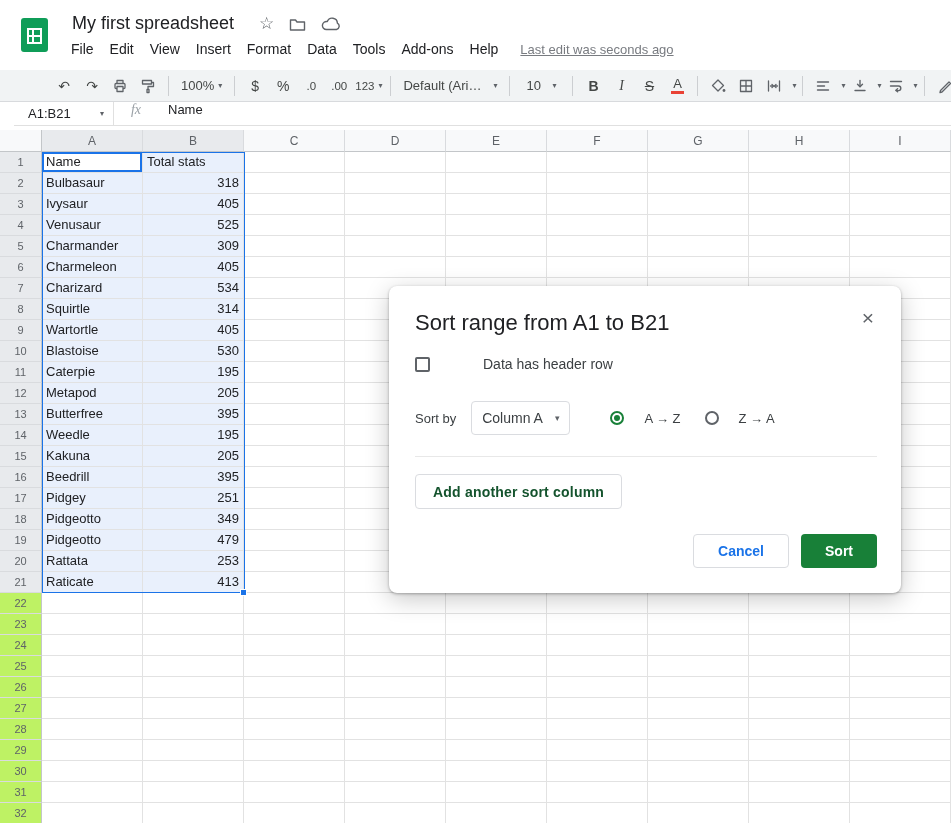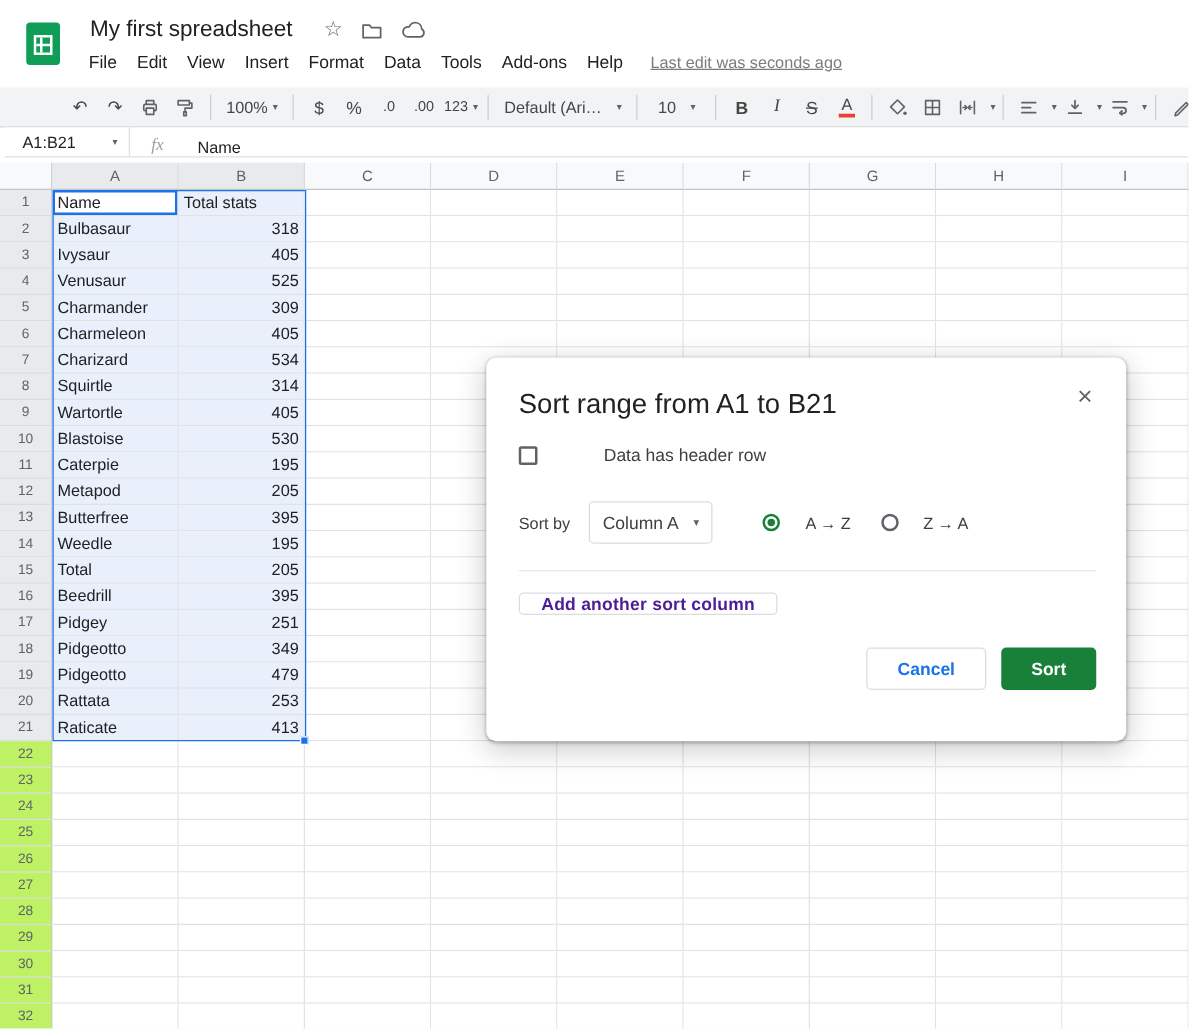--- a/index.html
+++ b/index.html
@@ -31,21 +31,21 @@
   .small-txt { font-size:11.5px; }
   .fontname { width:102px; justify-content:space-between; padding:0 4px; font-size:13px; }
   .fontlabel { overflow:hidden; white-space:nowrap; max-width:84px; }
   .fontsize { width:46px; justify-content:space-between; padding:0 8px; font-size:13px; }
   .bold { font-weight:700; }
   .italic { font-style:italic; font-family:"Liberation Serif", serif; }
   .strike { text-decoration:line-through; }
   .tcolor { font-size:13px; line-height:14px; border-bottom:3px solid #e94235; padding:0 2px; }
 
   
-  .formulabar { position:absolute; top:102px; left:4px; right:0; height:24px; background:#fff; border-bottom:1px solid #e0e0e0; display:flex; align-items:flex-end; }
+  .formulabar { position:absolute; top:102px; left:14px; right:0; height:24px; background:#fff; border-bottom:1px solid #e0e0e0; display:flex; align-items:flex-start; }
   .namebox { width:100px; height:100%; display:flex; align-items:center; padding-left:14px; font-size:13px; color:#202124; border-right:1px solid #e0e0e0; }
   .namebox .tarrow { margin-left:auto; margin-right:9px; }
   .fx { width:44px; text-align:center; font-style:italic; font-family:"Liberation Serif", serif; color:#9aa0a6; font-size:14px; }
   .fcontent { font-size:13px; color:#202124; margin-left:10px; }
 
   
   .sheet { position:absolute; top:130px; left:0; right:0; bottom:0; overflow:hidden; background:#fff; }
   .col-headers { display:flex; height:22px; }
   .corner { width:42px; height:22px; flex:none; background:#f8f9fa; border-right:1px solid #c3c6c9; border-bottom:1px solid #c3c6c9; }
   .col-header { width:101px; height:22px; flex:none; background:#f8f9fa; border-right:1px solid #d9dbde; border-bottom:1px solid #c3c6c9; font-size:12px; color:#5f6368; display:flex; align-items:center; justify-content:center; }
@@ -71,21 +71,21 @@
   .dlg-sort-row { display:flex; align-items:center; margin-top:29px; }
   .sort-by { font-size:13px; color:#3c4043; }
   .select { margin-left:15px; height:34px; border:1px solid #dadce0; border-radius:4px; display:flex; align-items:center; padding:0 10px; font-size:14px; color:#3c4043; background:#fff; }
   .select .tarrow { margin-left:12px; font-size:9px; }
   .radio-group { display:flex; align-items:center; margin-left:40px; gap:24px; }
   .radio { display:flex; align-items:center; gap:20px; font-size:13px; color:#3c4043; }
   .radio-circle { width:14px; height:14px; border-radius:50%; border:2px solid #5f6368; position:relative; flex:none; }
   .radio-circle.checked { border-color:#188038; }
   .radio-circle.checked::after { content:""; position:absolute; left:2px; top:2px; right:2px; bottom:2px; border-radius:50%; background:#188038; }
   .dlg-divider { height:1px; background:#e8e8e8; margin-top:21px; }
-  .add-btn { display:inline-flex; align-items:center; margin-top:17px; height:18px; padding:0 17px; border:1px solid #dadce0; border-radius:4px; color:#4c1d95; font-size:14px; font-weight:700; letter-spacing:.2px; background:#fff; }
+  .add-btn { display:inline-flex; align-items:center; margin-top:17px; height:35px; padding:0 17px; border:1px solid #dadce0; border-radius:4px; color:#14532d; font-size:14px; font-weight:700; letter-spacing:.2px; background:#fff; }
   .dlg-footer { display:flex; justify-content:flex-end; gap:12px; margin-top:25px; }
   .btn-cancel { height:34px; padding:0 24px; display:flex; align-items:center; border:1px solid #dadce0; border-radius:4px; color:#1a73e8; font-size:14px; font-weight:700; background:#fff; }
   .btn-sort { height:34px; padding:0 24px; display:flex; align-items:center; background:#188038; border-radius:4px; color:#fff; font-size:14px; font-weight:700; }
 </style>
 </head>
 <body>
 
 <div class="screen">
 
   <div class="topbar">
@@ -410,21 +410,21 @@
           <div class="cell"></div>
           <div class="cell"></div>
           <div class="cell"></div>
           <div class="cell"></div>
           <div class="cell"></div>
           <div class="cell"></div>
           <div class="cell"></div>
         </div>
         <div class="grid-row">
           <div class="row-header hsel">15</div>
-          <div class="cell sel">Total</div>
+          <div class="cell sel">Kakuna</div>
           <div class="cell num sel">205</div>
           <div class="cell"></div>
           <div class="cell"></div>
           <div class="cell"></div>
           <div class="cell"></div>
           <div class="cell"></div>
           <div class="cell"></div>
           <div class="cell"></div>
         </div>
         <div class="grid-row">

